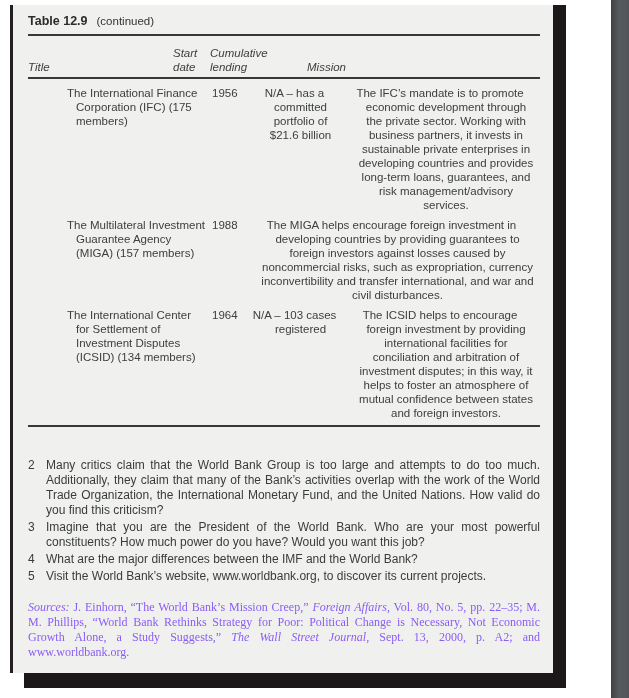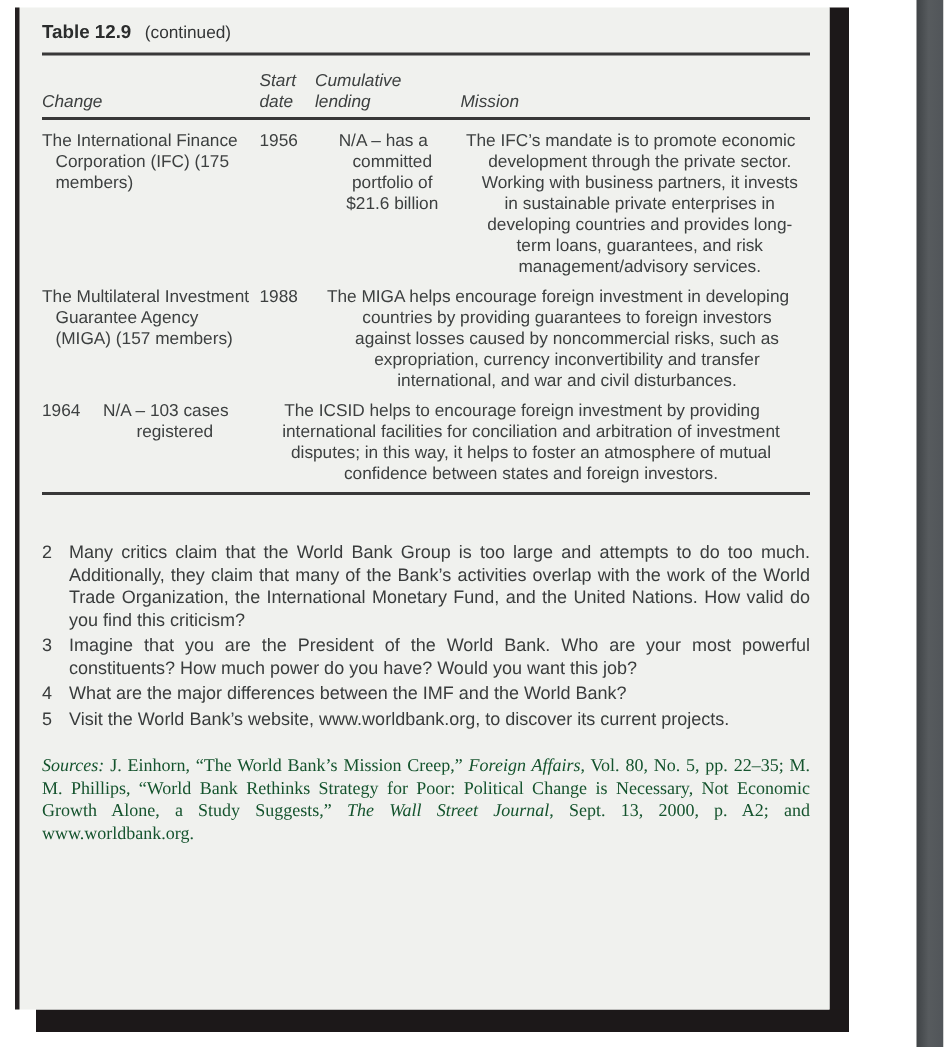--- a/index.html
+++ b/index.html
@@ -63,21 +63,21 @@
     display: flex;
     align-items: flex-end;
     height: 36px;
     margin-top: 2px;
     padding-bottom: 3px;
     font-style: italic;
     font-size: 11.5px;
     line-height: 14px;
     color: #3d4040;
   }
-  .tbody { padding-top: 7px; padding-bottom: 5px; }
+  .tbody { padding-top: 7px; padding-bottom: 5px; margin-left: 39px; }
   .trow {
     display: flex;
     align-items: flex-start;
     margin-bottom: 6px;
     font-size: 11.5px;
     line-height: 14px;
   }
   .trow:last-child { margin-bottom: 0; }
   .c-title   { width: 145px; }
   .c-start   { width: 37px; }
@@ -100,21 +100,21 @@
     color: #393c3c;
   }
   .q-num { width: 18px; flex: none; }
   .q-text { flex: 1; text-align: justify; }
   
   .sources {
     margin-top: 16px;
     font-family: "Liberation Serif", serif;
     font-size: 12px;
     line-height: 15px;
-    color: #14532d;
+    color: #8b5cf6;
     text-align: justify;
   }
   .ital { font-style: italic; }
 </style>
 </head>
 <body>
 
 <div class="stage">
 
   <div class="shadow-right"></div>
@@ -123,21 +123,21 @@
 
   <div class="box">
 
     <div class="caption">
       <span class="cap-label">Table 12.9</span><span class="cap-note">(continued)</span>
     </div>
 
     <div class="rule rule-top"></div>
 
     <div class="thead">
-      <div class="c-title cell">Change</div>
+      <div class="c-title cell">Title</div>
       <div class="c-start cell">Start date</div>
       <div class="c-cum cell">Cumulative lending</div>
       <div class="c-mission cell">Mission</div>
     </div>
 
     <div class="rule"></div>
 
     <div class="tbody">
 
       <div class="trow">
@@ -147,20 +147,21 @@
         <div class="c-mission cell hang12">The IFC’s mandate is to promote economic development through the private sector. Working with business partners, it invests in sustainable private enterprises in developing countries and provides long-term loans, guarantees, and risk management/advisory services.</div>
       </div>
 
       <div class="trow">
         <div class="c-title cell hang9">The Multilateral Investment Guarantee Agency (MIGA) (157 members)</div>
         <div class="c-start cell">1988</div>
         <div class="c-mission cell hang12">The MIGA helps encourage foreign investment in developing countries by providing guarantees to foreign investors against losses caused by noncommercial risks, such as expropriation, currency inconvertibility and transfer international, and war and civil disturbances.</div>
       </div>
 
       <div class="trow">
+        <div class="c-title cell hang9">The International Center for Settlement of Investment Disputes (ICSID) (134 members)</div>
         <div class="c-start cell">1964</div>
         <div class="c-cum cell hang12">N/A – 103 cases registered</div>
         <div class="c-mission cell hang12">The ICSID helps to encourage foreign investment by providing international facilities for conciliation and arbitration of investment disputes; in this way, it helps to foster an atmosphere of mutual confidence between states and foreign investors.</div>
       </div>
 
     </div>
 
     <div class="rule"></div>
 
     <div class="questions">

